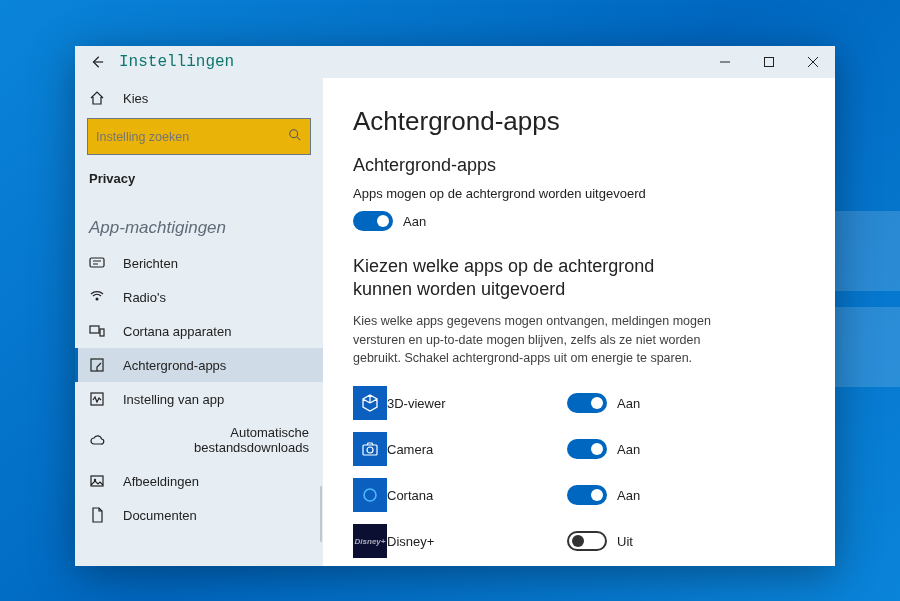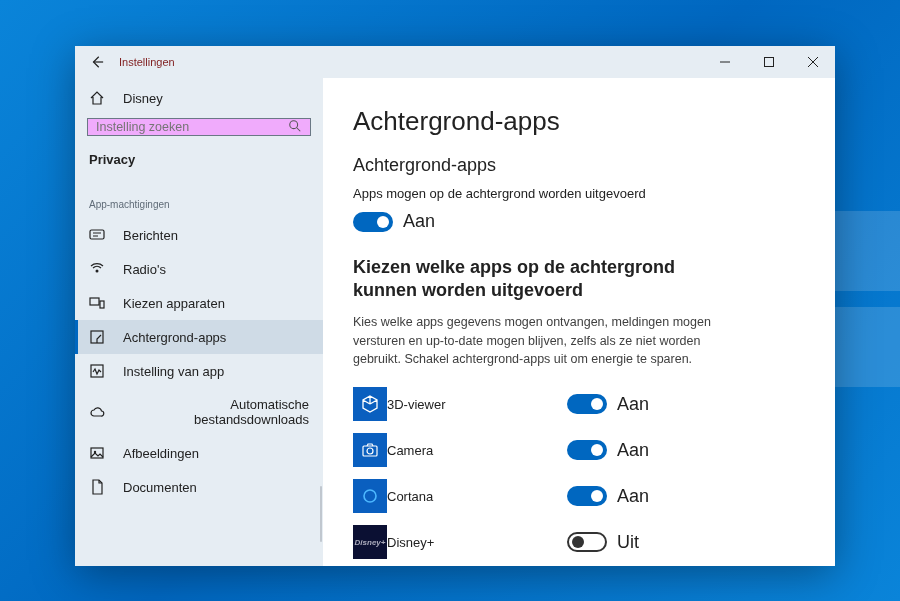--- a/index.html
+++ b/index.html
@@ -2,50 +2,50 @@
 <html><head>
 <meta charset="utf-8">
 <style>
   * { box-sizing: border-box; margin: 0; padding: 0; font-family: "Segoe UI", Arial, sans-serif; }
   body { width: 900px; height: 601px; overflow: hidden; background: linear-gradient(135deg, #0a84d9 0%, #0067c0 50%, #0a84d9 100%); position: relative; }
   .desktop-logo { position: absolute; right: -20px; top: 50%; transform: translateY(-50%); width: 180px; height: 180px; display: flex; flex-wrap: wrap; gap: 12px; }
   .desktop-logo div { width: 80px; height: 80px; background: rgba(255,255,255,0.15); }
   .window { position: absolute; left: 75px; top: 46px; width: 760px; height: 520px; background: #fff; box-shadow: 0 8px 40px rgba(0,0,0,0.35); display: flex; flex-direction: column; }
   .titlebar { height: 32px; display: flex; align-items: center; background: #e6edf3; }
   .back-btn { width: 44px; height: 32px; display: flex; align-items: center; justify-content: center; cursor: pointer; }
-  .title-text { font-size: 11px; color: #7f1d1d; }
+  .title-text { font-size: 16px; color: #0f766e; font-family: Liberation Mono, monospace; }
   .win-controls { margin-left: auto; display: flex; }
   .win-btn { width: 44px; height: 32px; display: flex; align-items: center; justify-content: center; cursor: pointer; }
   .win-btn svg { width: 10px; height: 10px; }
   .body { flex: 1; display: flex; overflow: hidden; }
   .sidebar { width: 248px; background: #e6edf3; display: flex; flex-direction: column; font-size: 13px; color: #222; }
   .home-row { display: flex; align-items: center; gap: 18px; padding: 12px 14px 10px 14px; cursor: pointer; }
-  .search-box { margin: 2px 12px 10px 12px; height: 18px; border: 1px solid #6a7885; background: #f0abfc; display: flex; align-items: center; padding: 0 8px; gap: 6px; }
+  .search-box { margin: 2px 12px 10px 12px; height: 37px; border: 1px solid #6a7885; background: #eab308; display: flex; align-items: center; padding: 0 8px; gap: 6px; }
   .search-box input { flex: 1; border: none; background: transparent; font-size: 12.5px; color: #555; outline: none; }
   .category { font-weight: 600; font-size: 13px; padding: 6px 14px 10px 14px; }
-  .section-label { color: #5f6b77; font-size: 10px; padding: 22px 14px 8px 14px; }
+  .section-label { color: #5f6b77; font-size: 17px; padding: 22px 14px 8px 14px; font-style: italic; }
   .nav-list { flex: 1; overflow: hidden; }
   .nav-item { display: flex; align-items: center; gap: 18px; padding: 9px 14px 9px 14px; cursor: pointer; position: relative; text-align: right; }
   .nav-item.selected { background: #cfdbe6; }
   .nav-item.selected::before { content: ""; position: absolute; left: 0; top: 0; bottom: 0; width: 3px; background: #0067c0; }
   .nav-icon { width: 16px; height: 16px; display: inline-flex; align-items: center; justify-content: center; color: #222; }
   .content { flex: 1; padding: 28px 30px 10px 30px; overflow-y: auto; color: #222; }
   .page-title { font-size: 26px; font-weight: 400; margin-bottom: 18px; }
   .subhead { font-size: 18px; font-weight: 400; margin-bottom: 10px; margin-top: 4px; }
-  .subhead2 { font-size: 18px; font-weight: 700; margin: 24px 0 10px 0; line-height: 1.3; max-width: 360px;}
+  .subhead2 { font-size: 18px; font-weight: 400; margin: 24px 0 10px 0; line-height: 1.3; max-width: 360px;}
   .desc { font-size: 13px; color: #222; margin-bottom: 10px; }
   .helptext { font-size: 12.5px; color: #404040; line-height: 1.5; max-width: 360px; margin-bottom: 18px; }
   .toggle-row { display: flex; align-items: center; gap: 10px; margin-bottom: 6px; }
   .toggle { width: 40px; height: 20px; border-radius: 10px; position: relative; cursor: pointer; }
   .toggle.on { background: #0067c0; }
   .toggle.off { background: #fff; border: 2px solid #333; }
   .toggle .knob { position: absolute; width: 12px; height: 12px; border-radius: 50%; top: 4px; }
   .toggle.on .knob { background: #fff; right: 4px; }
   .toggle.off .knob { background: #333; left: 3px; top: 2px; }
-  .toggle-label { font-size: 18px; }
+  .toggle-label { font-size: 13px; }
   .app-row { display: flex; align-items: center; margin-bottom: 12px; }
   .app-icon { width: 34px; height: 34px; background: #0a5fbf; display: flex; align-items: center; justify-content: center; color: #fff; }
   .app-icon.dark { background: #0b1033; }
   .app-name { font-size: 13px; flex: 0 0 180px; }
   .app-toggle-area { display: flex; align-items: center; gap: 10px; }
   .sb-scroll { width: 2px; background: #c0c7cf; height: 56px; position: absolute; right: 1px; bottom: 24px; border-radius: 2px;}
   .content::-webkit-scrollbar { width: 4px; }
   .content::-webkit-scrollbar-thumb { background: #c0c7cf; }
 </style>
 </head>
@@ -87,21 +87,21 @@
   </div>
 
   <div class="body">
     <div class="sidebar" style="position:relative;">
       <div class="home-row">
         <span class="nav-icon">
             <svg width="16" height="16" viewBox="0 0 16 16">
               <path d="M2 8 L8 2 L14 8 M4 7 V14 H12 V7" stroke="#222" stroke-width="1.2" fill="none"></path>
             </svg>
           </span>
-        <span>Disney</span>
+        <span>Kies</span>
       </div>
       <div class="search-box">
         <input type="text" placeholder="Instelling zoeken" style="">
         <span><svg width="14" height="14" viewBox="0 0 16 16">
               <circle cx="6.5" cy="6.5" r="4.5" stroke="#555" stroke-width="1.2" fill="none"></circle>
               <path d="M10 10 L14 14" stroke="#555" stroke-width="1.2"></path>
             </svg></span>
       </div>
       <div class="category">Privacy</div>
       <div class="section-label">App-machtigingen</div>
@@ -124,21 +124,21 @@
             </span>
             <span>Radio's</span>
           </div>
           <div class="nav-item">
             <span class="nav-icon">
               <svg width="16" height="16" viewBox="0 0 16 16">
                 <rect x="1" y="3" width="9" height="7" stroke="#222" fill="none" stroke-width="1.2"></rect>
                 <rect x="11" y="6" width="4" height="7" stroke="#222" fill="none" stroke-width="1.2"></rect>
               </svg>
             </span>
-            <span>Kiezen apparaten</span>
+            <span>Cortana apparaten</span>
           </div>
           <div class="nav-item selected">
             <span class="nav-icon">
               <svg width="16" height="16" viewBox="0 0 16 16">
                 <rect x="2" y="2" width="12" height="12" stroke="#222" fill="none" stroke-width="1.2"></rect>
                 <path d="M8 14V10l4-4" stroke="#222" fill="none" stroke-width="1.2"></path>
               </svg>
             </span>
             <span>Achtergrond-apps</span>
           </div>

